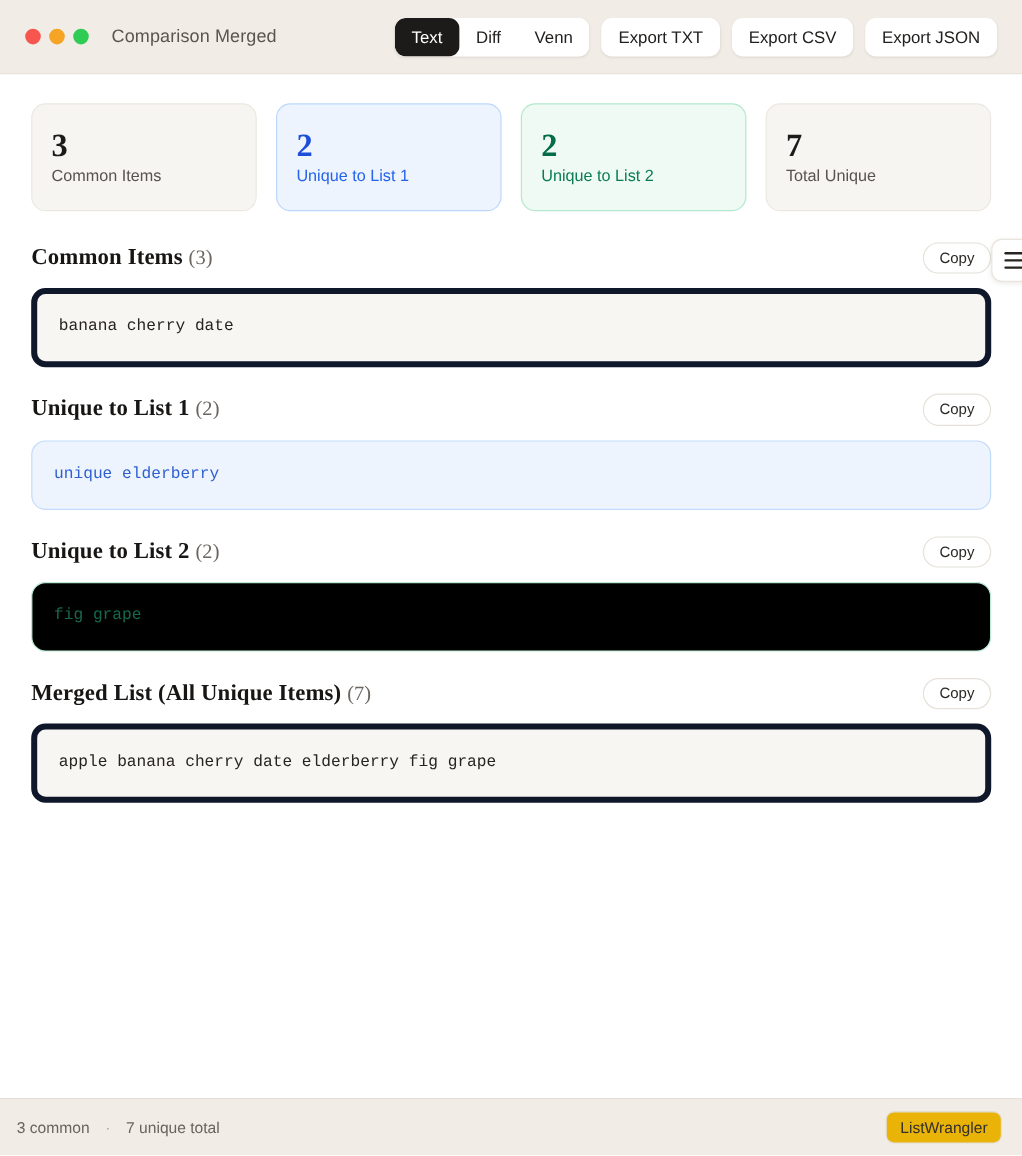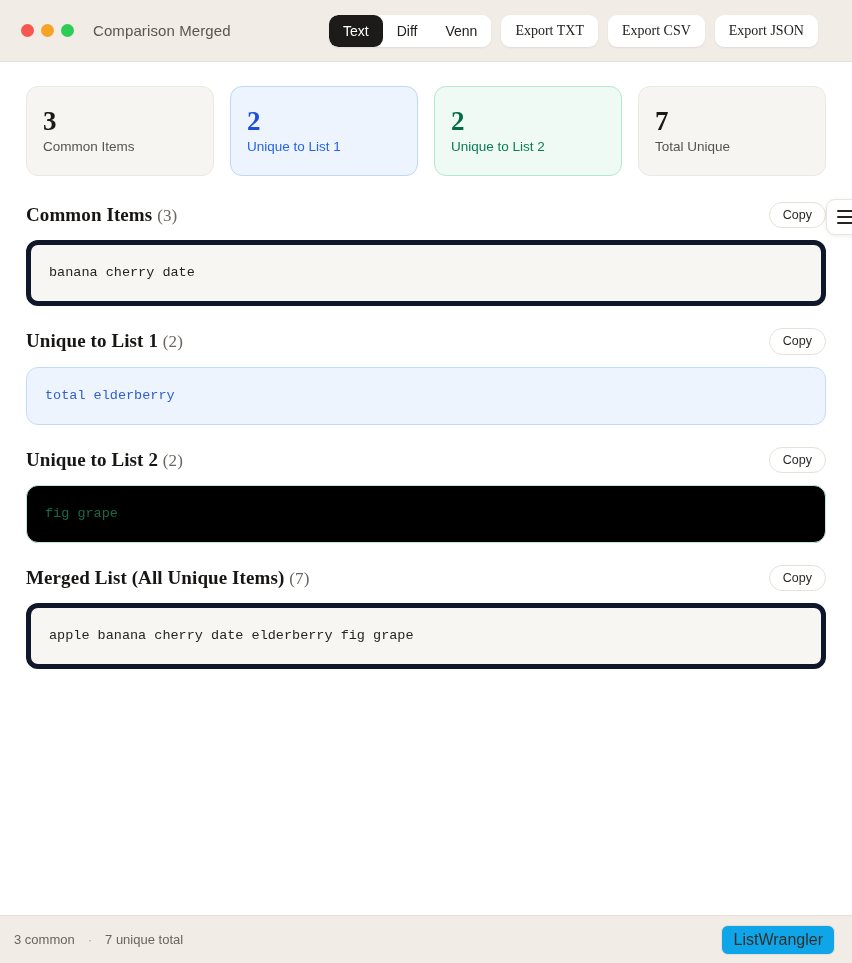--- a/index.html
+++ b/index.html
@@ -90,21 +90,21 @@
     cursor: pointer;
     white-space: nowrap;
   }
   .seg-btn.active {
     background: #1d1b19;
     color: #ffffff;
     border-radius: 9px;
   }
 
   .pill-btn {
-    font-family: Liberation Serif, serif;
+    font-family: Liberation Sans, sans-serif;
     font-size: 14px;
     color: #23211f;
     background: #ffffff;
     border: none;
     border-radius: 9px;
     height: 32px;
     padding: 0 14px;
     cursor: pointer;
     box-shadow: 0 1px 2px rgba(0,0,0,.07);
     white-space: nowrap;
@@ -262,23 +262,23 @@
   }
   .footer-left {
     display: flex;
     align-items: center;
     gap: 13px;
     font-size: 13px;
     color: #6a645d;
   }
   .footer-dot { color: #a9a29a; font-size: 13px; }
   .brand-badge {
-    font-size: 16px;
+    font-size: 13px;
     color: #33302c;
-    background: #0ea5e9;
+    background: #eab308;
     border: 1px solid #e4ded6;
     border-radius: 7px;
     padding: 5px 11px;
     cursor: pointer;
   }
 </style>
 </head>
 <body>
 
 <div class="window">
@@ -344,21 +344,21 @@
     </div>
 
     <div class="section">
       <div class="section-head">
         <div class="section-title">
           <span>Unique to List 1</span>
           <span class="count">(2)</span>
         </div>
         <button class="copy-btn">Copy</button>
       </div>
-      <div class="list-box box-blue">total
+      <div class="list-box box-blue">unique
 elderberry</div>
     </div>
 
     <div class="section">
       <div class="section-head">
         <div class="section-title">
           <span>Unique to List 2</span>
           <span class="count">(2)</span>
         </div>
         <button class="copy-btn">Copy</button>

